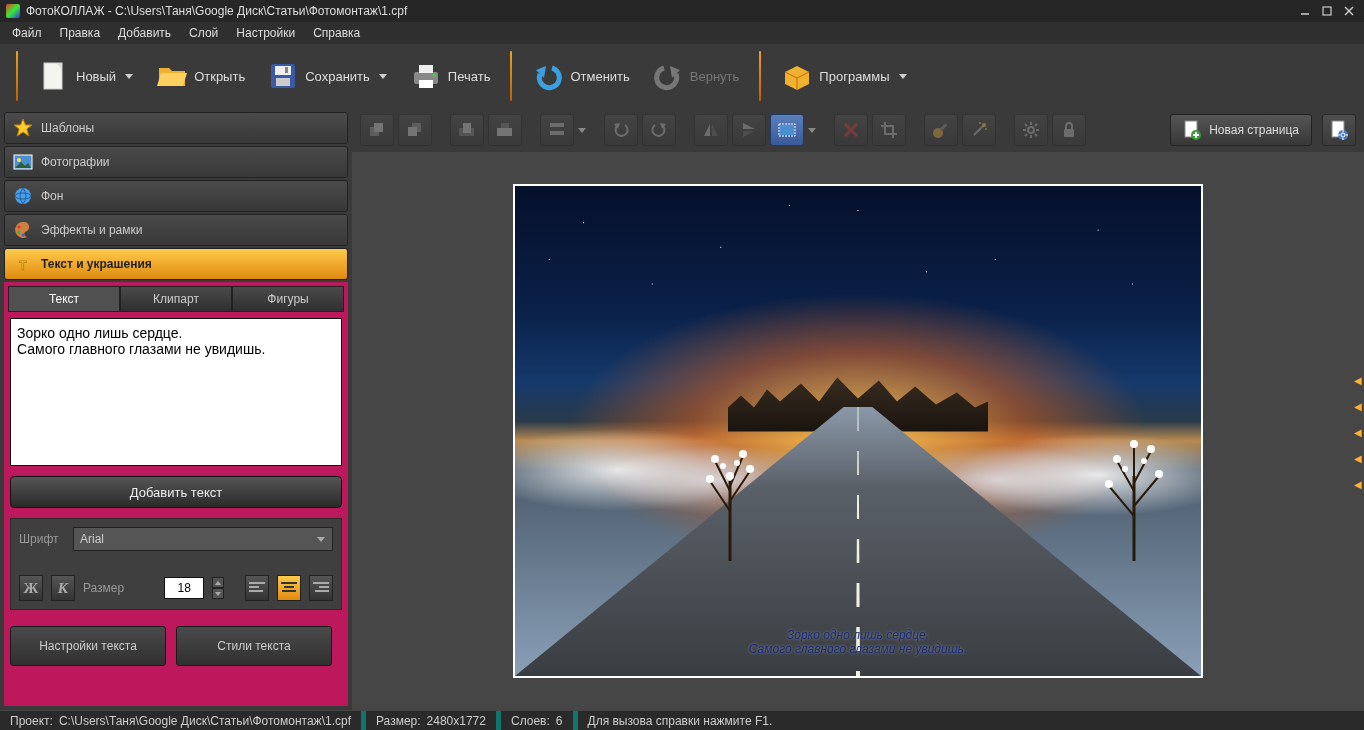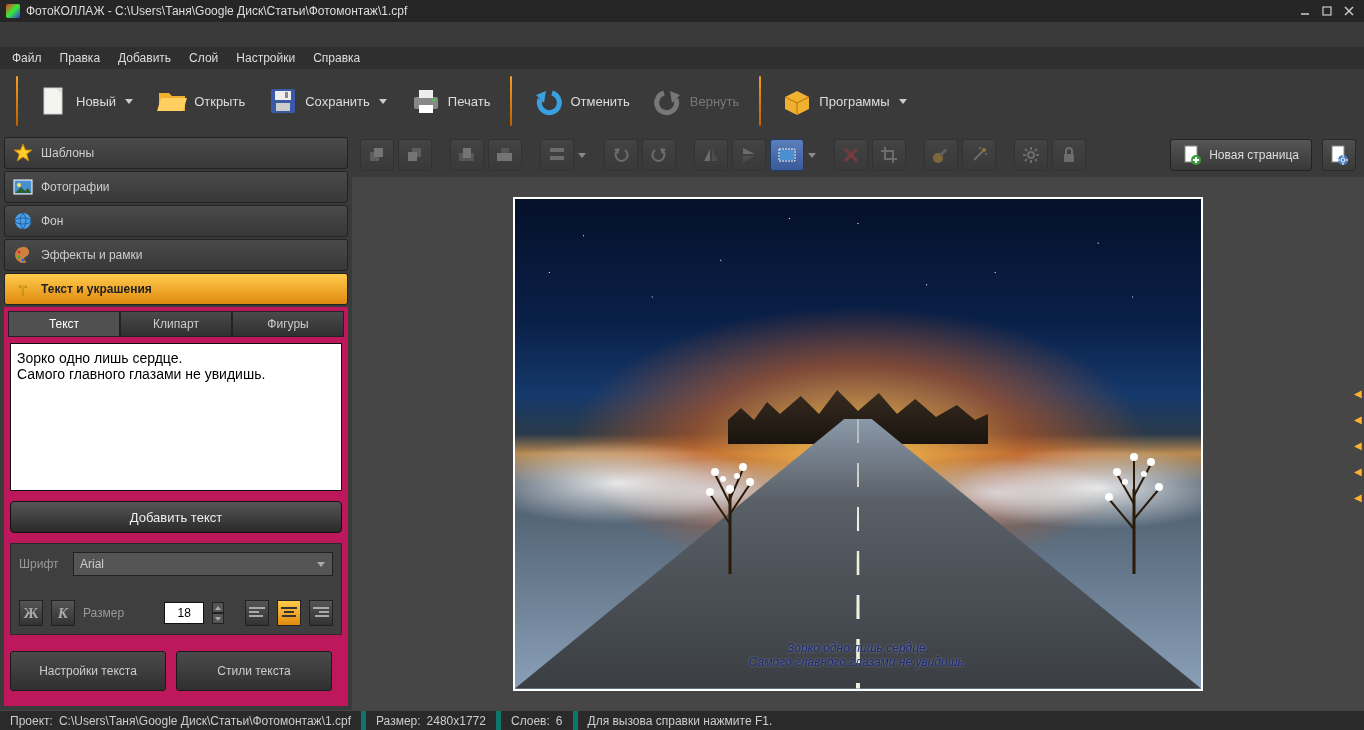--- a/index.html
+++ b/index.html
@@ -2,21 +2,21 @@
 <html><head>
 <meta charset="utf-8">
 <style>
 * { margin: 0; padding: 0; box-sizing: border-box; font-family: Tahoma, Arial, sans-serif; font-size: 12px; }
 body { background: #3a3a3a; color: #ccc; width: 1364px; height: 730px; overflow: hidden; display: flex; flex-direction: column; }
 .titlebar { height: 22px; background: #262626; display: flex; align-items: center; padding: 0 6px; color: #ddd; font-size: 11px; }
 .titlebar .spacer { flex: 1; }
 .titlebar .wbtn { width: 18px; height: 14px; margin-left: 4px; display: flex; align-items: center; justify-content: center; cursor: pointer; }
 .titlebar .wbtn svg { width: 10px; height: 10px; }
 .app-icon { width: 14px; height: 14px; margin-right: 6px; background: linear-gradient(135deg,#e33,#3e3,#33e); border-radius: 2px; }
-.menubar { height: 22px; background: #2f2f2f; display: flex; align-items: center; padding: 0 4px; gap: 2px; margin-top: 25px; }
+.menubar { height: 22px; background: #2f2f2f; display: flex; align-items: center; padding: 0 4px; gap: 2px; }
 .menubar .mi { padding: 2px 8px; color: #ddd; cursor: pointer; }
 .toolbar-main { height: 64px; background: #3a3a3a; display: flex; align-items: center; padding: 0 10px; gap: 6px; }
 .tb-sep { width: 2px; height: 50px; background: linear-gradient(to bottom, #f0a020, #c06000); margin: 0 6px; border-radius: 1px; }
 .tb-btn { display: flex; align-items: center; height: 44px; padding: 0 8px; cursor: pointer; border-radius: 3px; }
 .tb-btn .ico { width: 32px; height: 32px; margin-right: 6px; display: flex; align-items: center; justify-content: center; }
 .tb-btn .lbl { color: #ddd; font-size: 13px; }
 .tb-btn.disabled .lbl { color: #777; }
 .dd { width: 10px; height: 10px; margin-left: 8px; }
 .body-row { flex: 1; display: flex; min-height: 0; }
 .sidebar { width: 352px; background: #3a3a3a; display: flex; flex-direction: column; padding: 4px; gap: 2px; }

